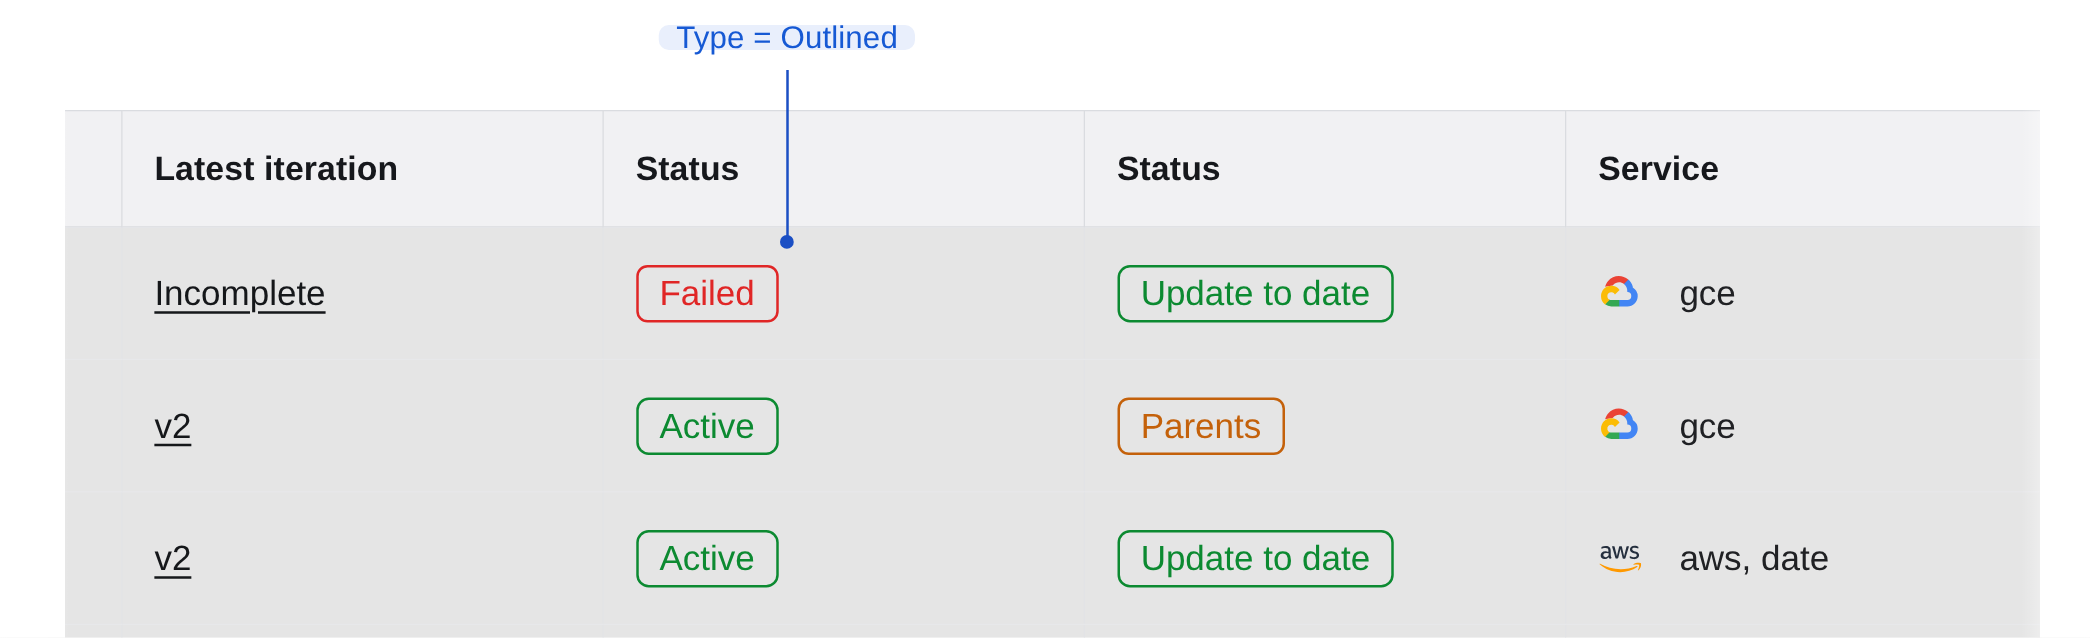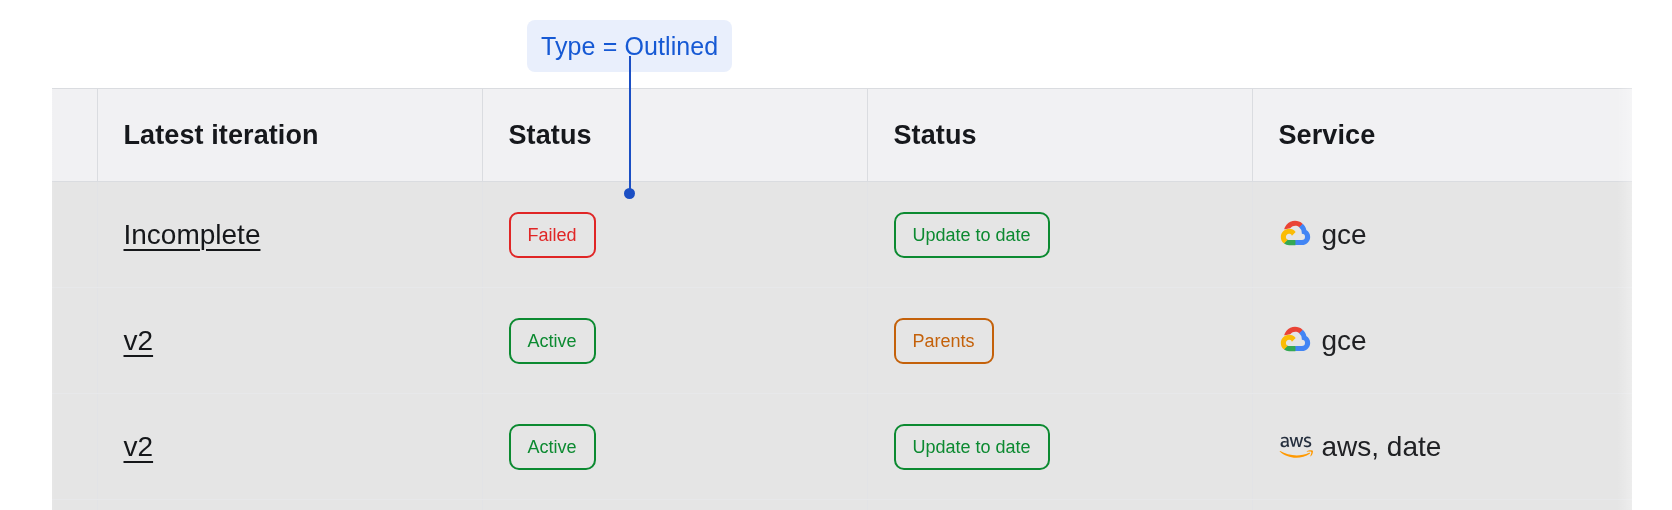--- a/index.html
+++ b/index.html
@@ -20,21 +20,21 @@
     position: absolute;
     left: 0; top: 0;
     width: 1672px; height: 510px;
     pointer-events: none;
     z-index: 30;
   }
   .annotation-badge {
     position: absolute;
     left: 527px;
     top: 20px;
-    height: 52px;
+    height: 20px;
     display: flex;
     align-items: center;
     padding: 0 14px;
     border-radius: 8px;
     background: #e9effc;
     color: #1659d4;
     font-size: 25px;
     font-weight: 400;
     letter-spacing: .1px;
     white-space: nowrap;
@@ -124,36 +124,36 @@
 
   
   .chip {
     display: inline-flex;
     align-items: center;
     justify-content: center;
     height: 46px;
     padding: 0 17px;
     border-radius: 9px;
     border: 2px solid currentColor;
-    font-size: 18px;
+    font-size: 28px;
     line-height: 1;
     background: transparent;
     white-space: nowrap;
     cursor: pointer;
     box-sizing: border-box;
   }
   .chip-red    { color: #e02626; }
   .chip-green  { color: #0c8a31; border-radius: 10px; }
   .chip-orange { color: #c4610a; }
 
   
   .service-cell {
     display: flex;
     align-items: center;
-    gap: 9px;
+    gap: 31px;
   }
   .svc-icon { width: 34px; height: 34px; flex: 0 0 34px; display:block; }
   .svc-text { font-size: 28px; color: #202124; white-space: nowrap; }
 
   
   .edge-fade {
     position: absolute;
     top: 0;
     width: 55px;
     height: 422px;

